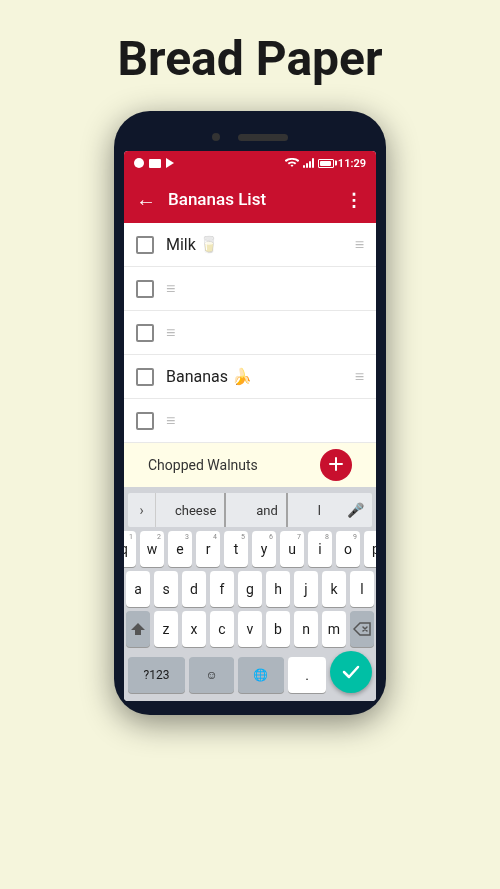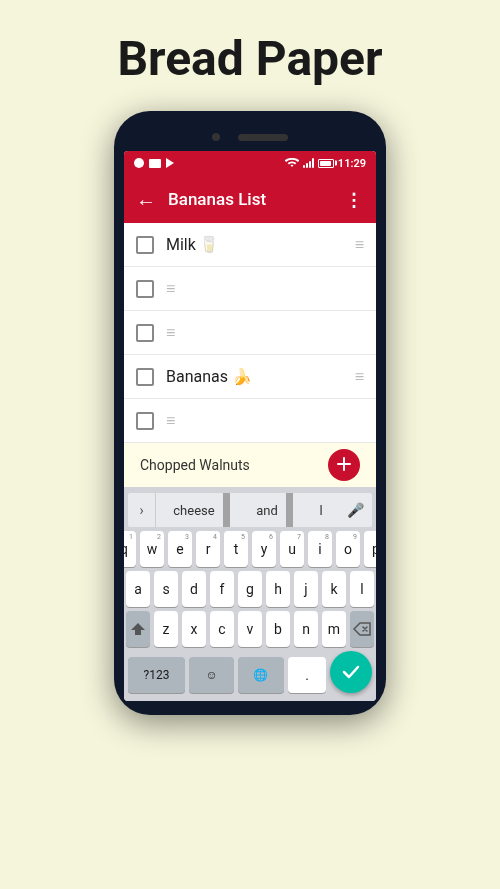--- a/index.html
+++ b/index.html
@@ -209,21 +209,21 @@
       color: #bbb;
       font-size: 16px;
       line-height: 1;
     }
 
     
     .list-item-editing {
       background: #fffde7;
       display: flex;
       align-items: center;
-      padding: 0 16px;
+      padding: 0 24px;
       height: 44px;
     }
 
     .list-item-editing-text {
       flex: 1;
       font-size: 14px;
       color: #333;
       font-weight: 400;
     }
 
@@ -277,21 +277,21 @@
       flex: 1;
       align-items: center;
       justify-content: space-around;
       height: 100%;
     }
 
     .kbd-suggest-word {
       font-size: 13px;
       color: #333;
       padding: 0 8px;
-      border-right: 7px solid #a3a3a3;
+      border-right: 2px solid #a3a3a3;
       height: 100%;
       display: flex;
       align-items: center;
     }
 
     .kbd-suggest-word:last-child {
       border-right: none;
     }
 
     .kbd-suggest-mic {

